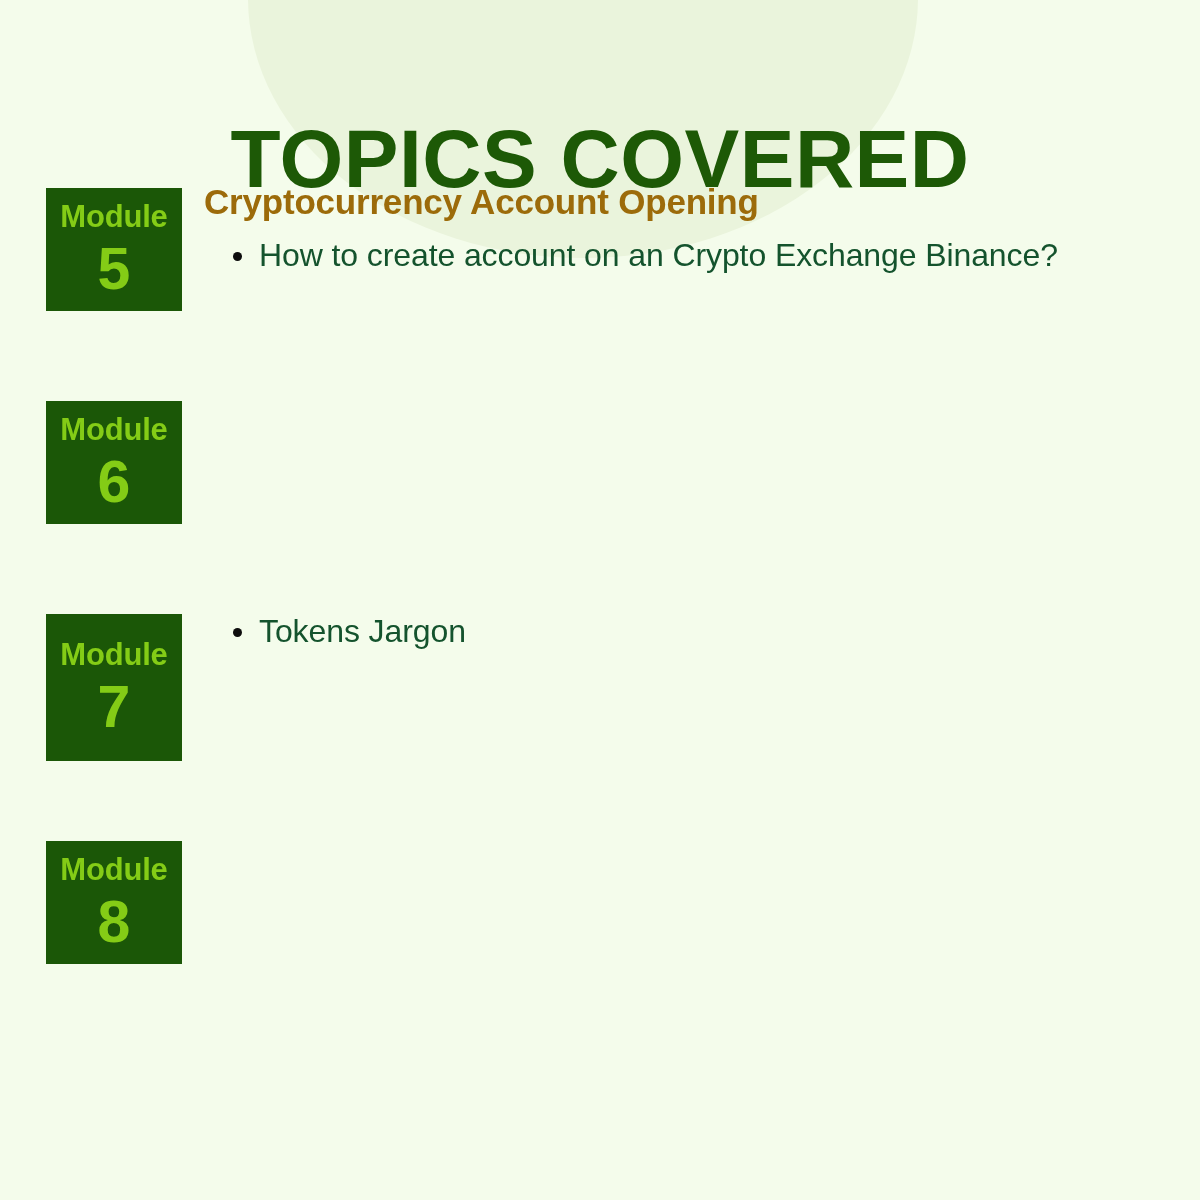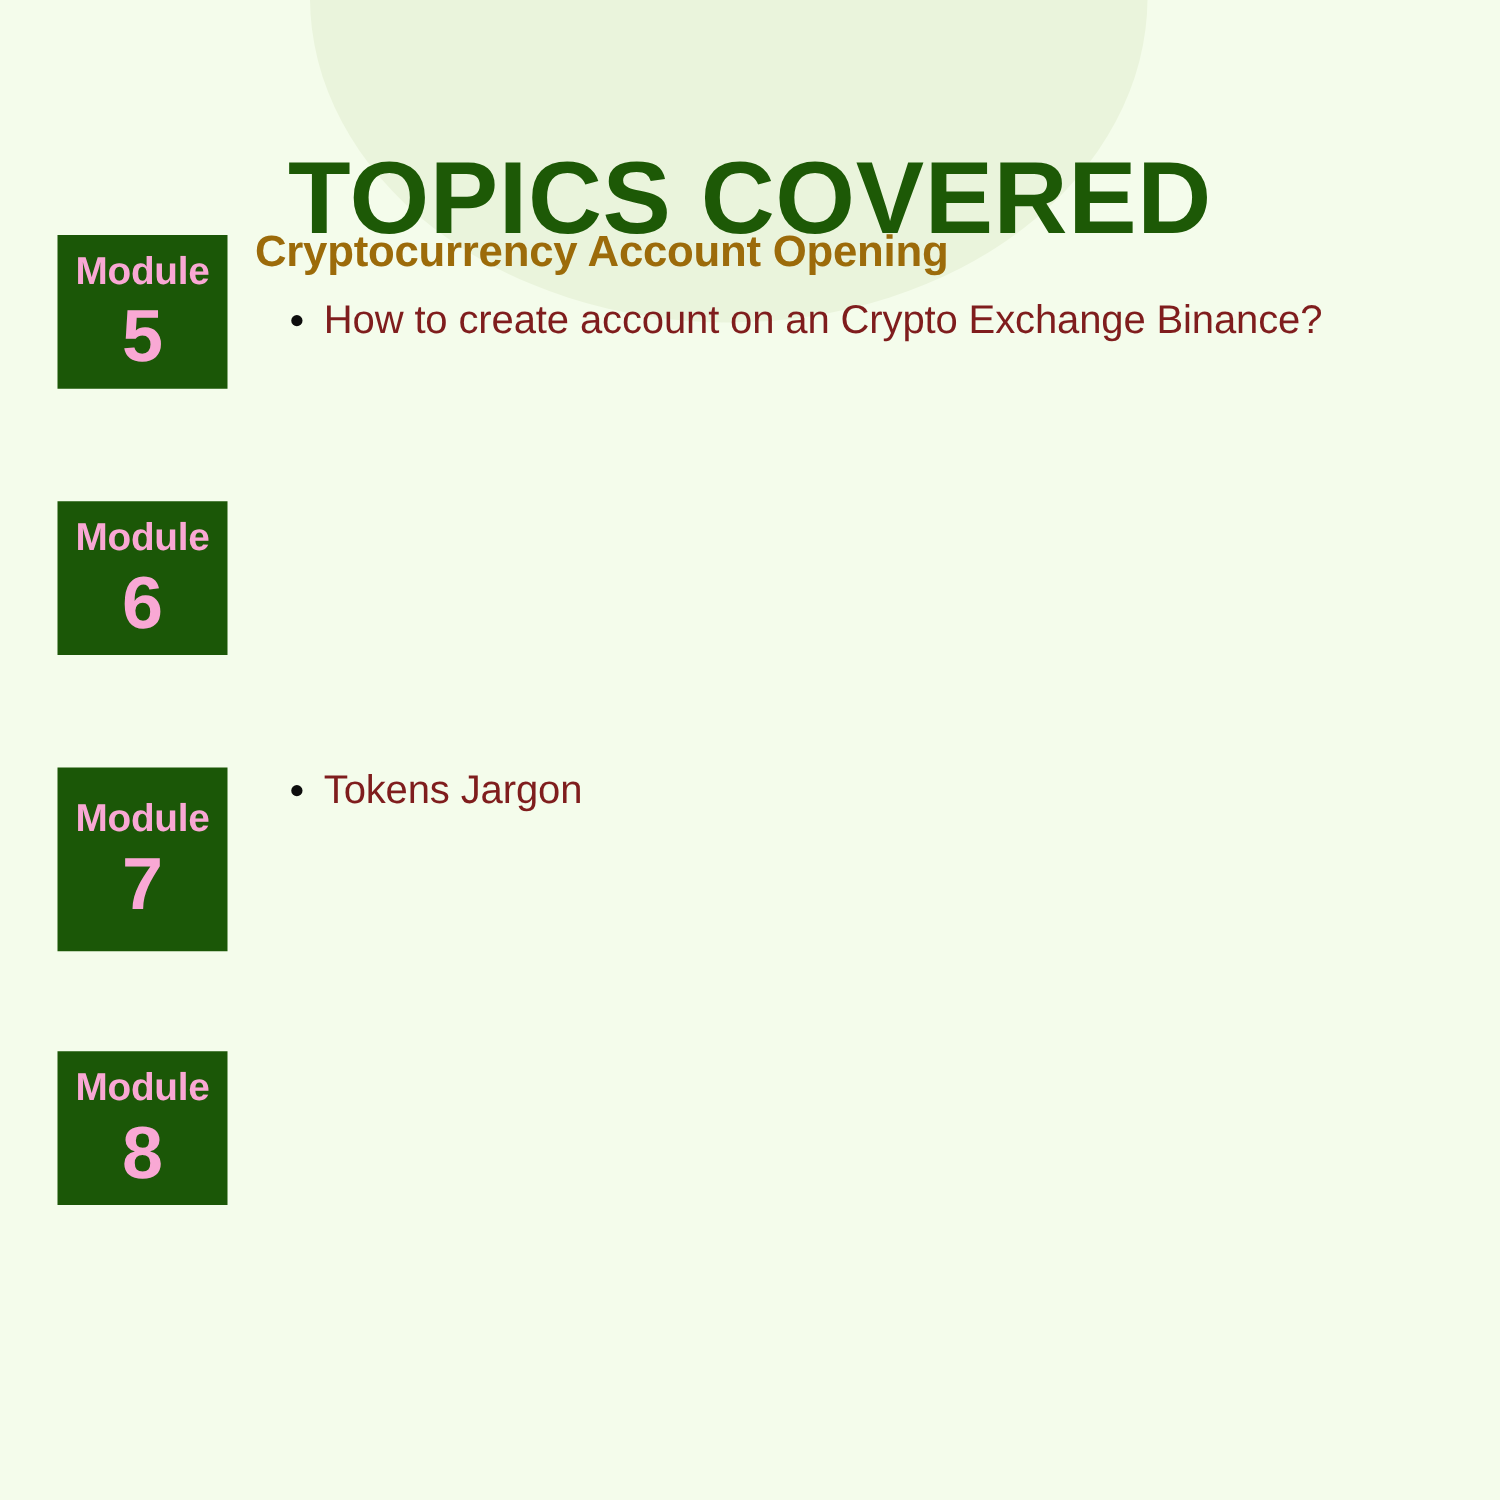--- a/index.html
+++ b/index.html
@@ -73,21 +73,21 @@
   .module-row:last-child {
     margin-bottom: 0;
   }
 
   
   .module-badge {
     flex: 0 0 auto;
     width: 136px;
     margin-left: 46px;
     background: #1b5707;
-    color: #f9a8d4;
+    color: #84cc16;
     text-align: center;
     box-sizing: border-box;
     padding: 11px 0 10px 0;
     display: flex;
     flex-direction: column;
     align-items: center;
     justify-content: center;
   }
   .module-badge.tall {
     min-height: 147px;
@@ -124,21 +124,21 @@
   .module-bullets {
     list-style: none;
     margin: 0;
     padding: 0;
   }
   .module-bullets li {
     position: relative;
     padding-left: 55px;
     font-size: 32px;
     line-height: 50px;
-    color: #7f1d1d;
+    color: #14532d;
     font-weight: 400;
     letter-spacing: -0.1px;
   }
   .module-bullets li .bullet-dot {
     position: absolute;
     left: 29px;
     top: 22px;
     width: 9px;
     height: 9px;
     border-radius: 50%;

